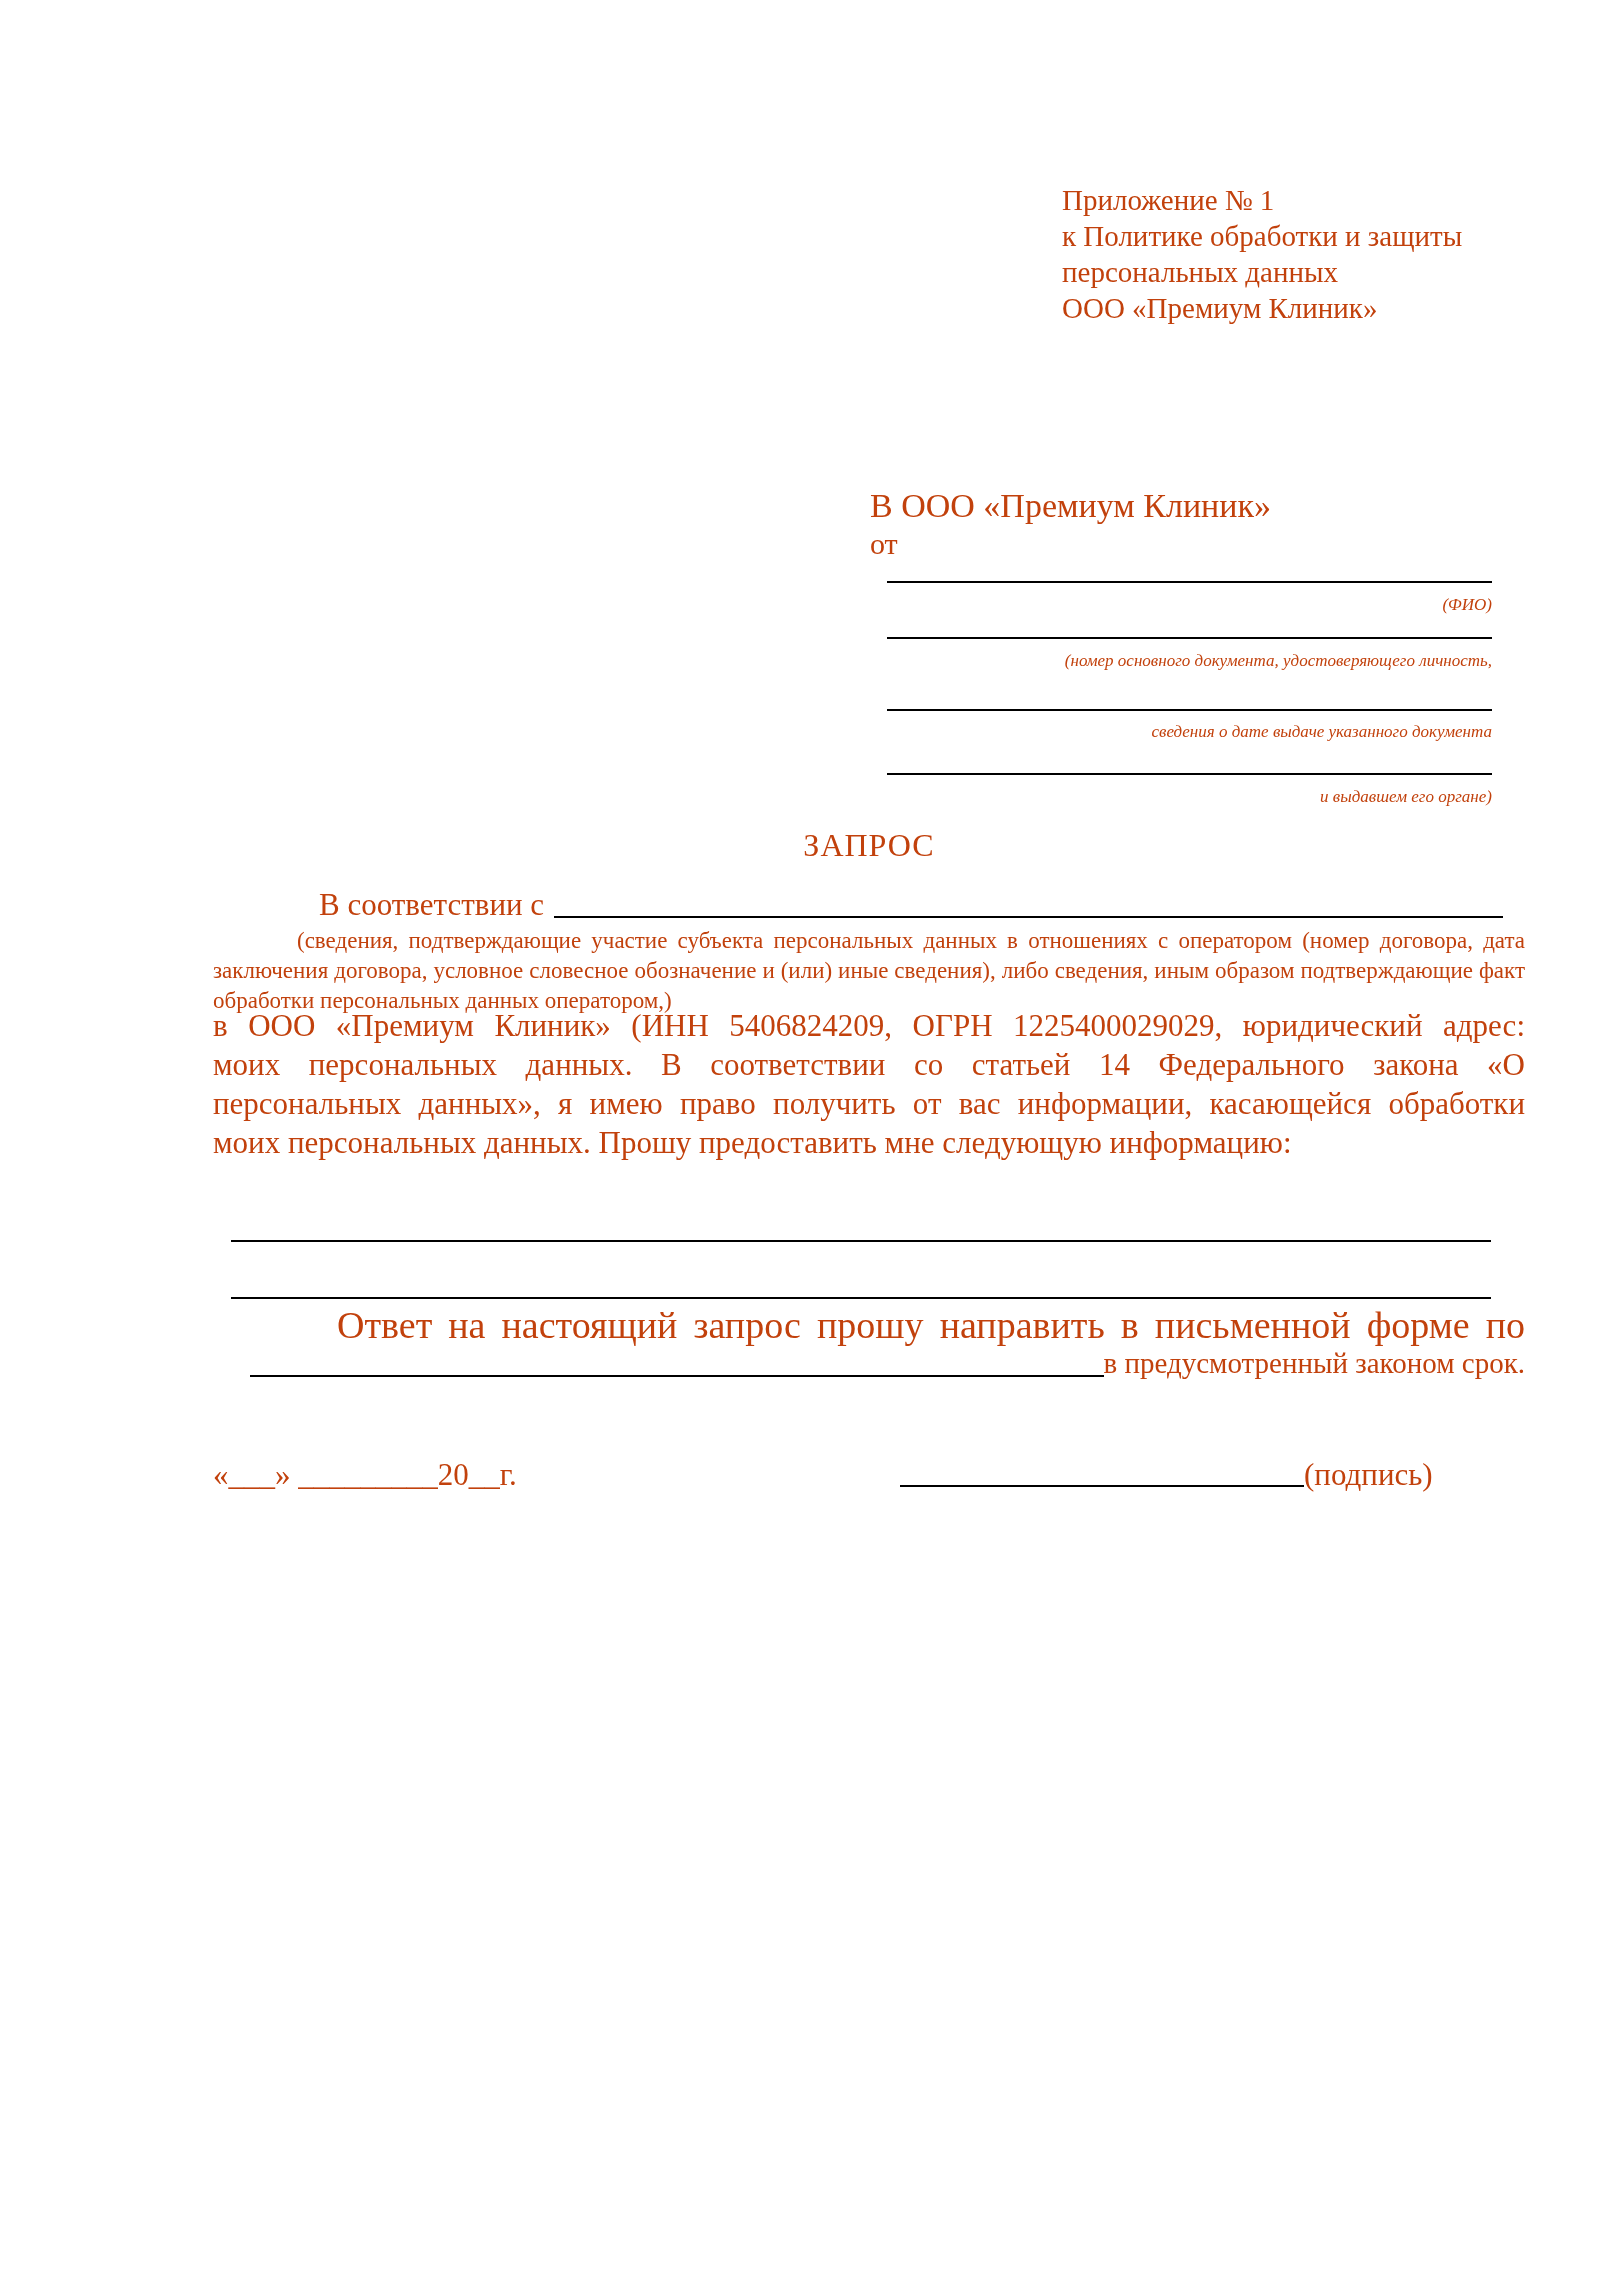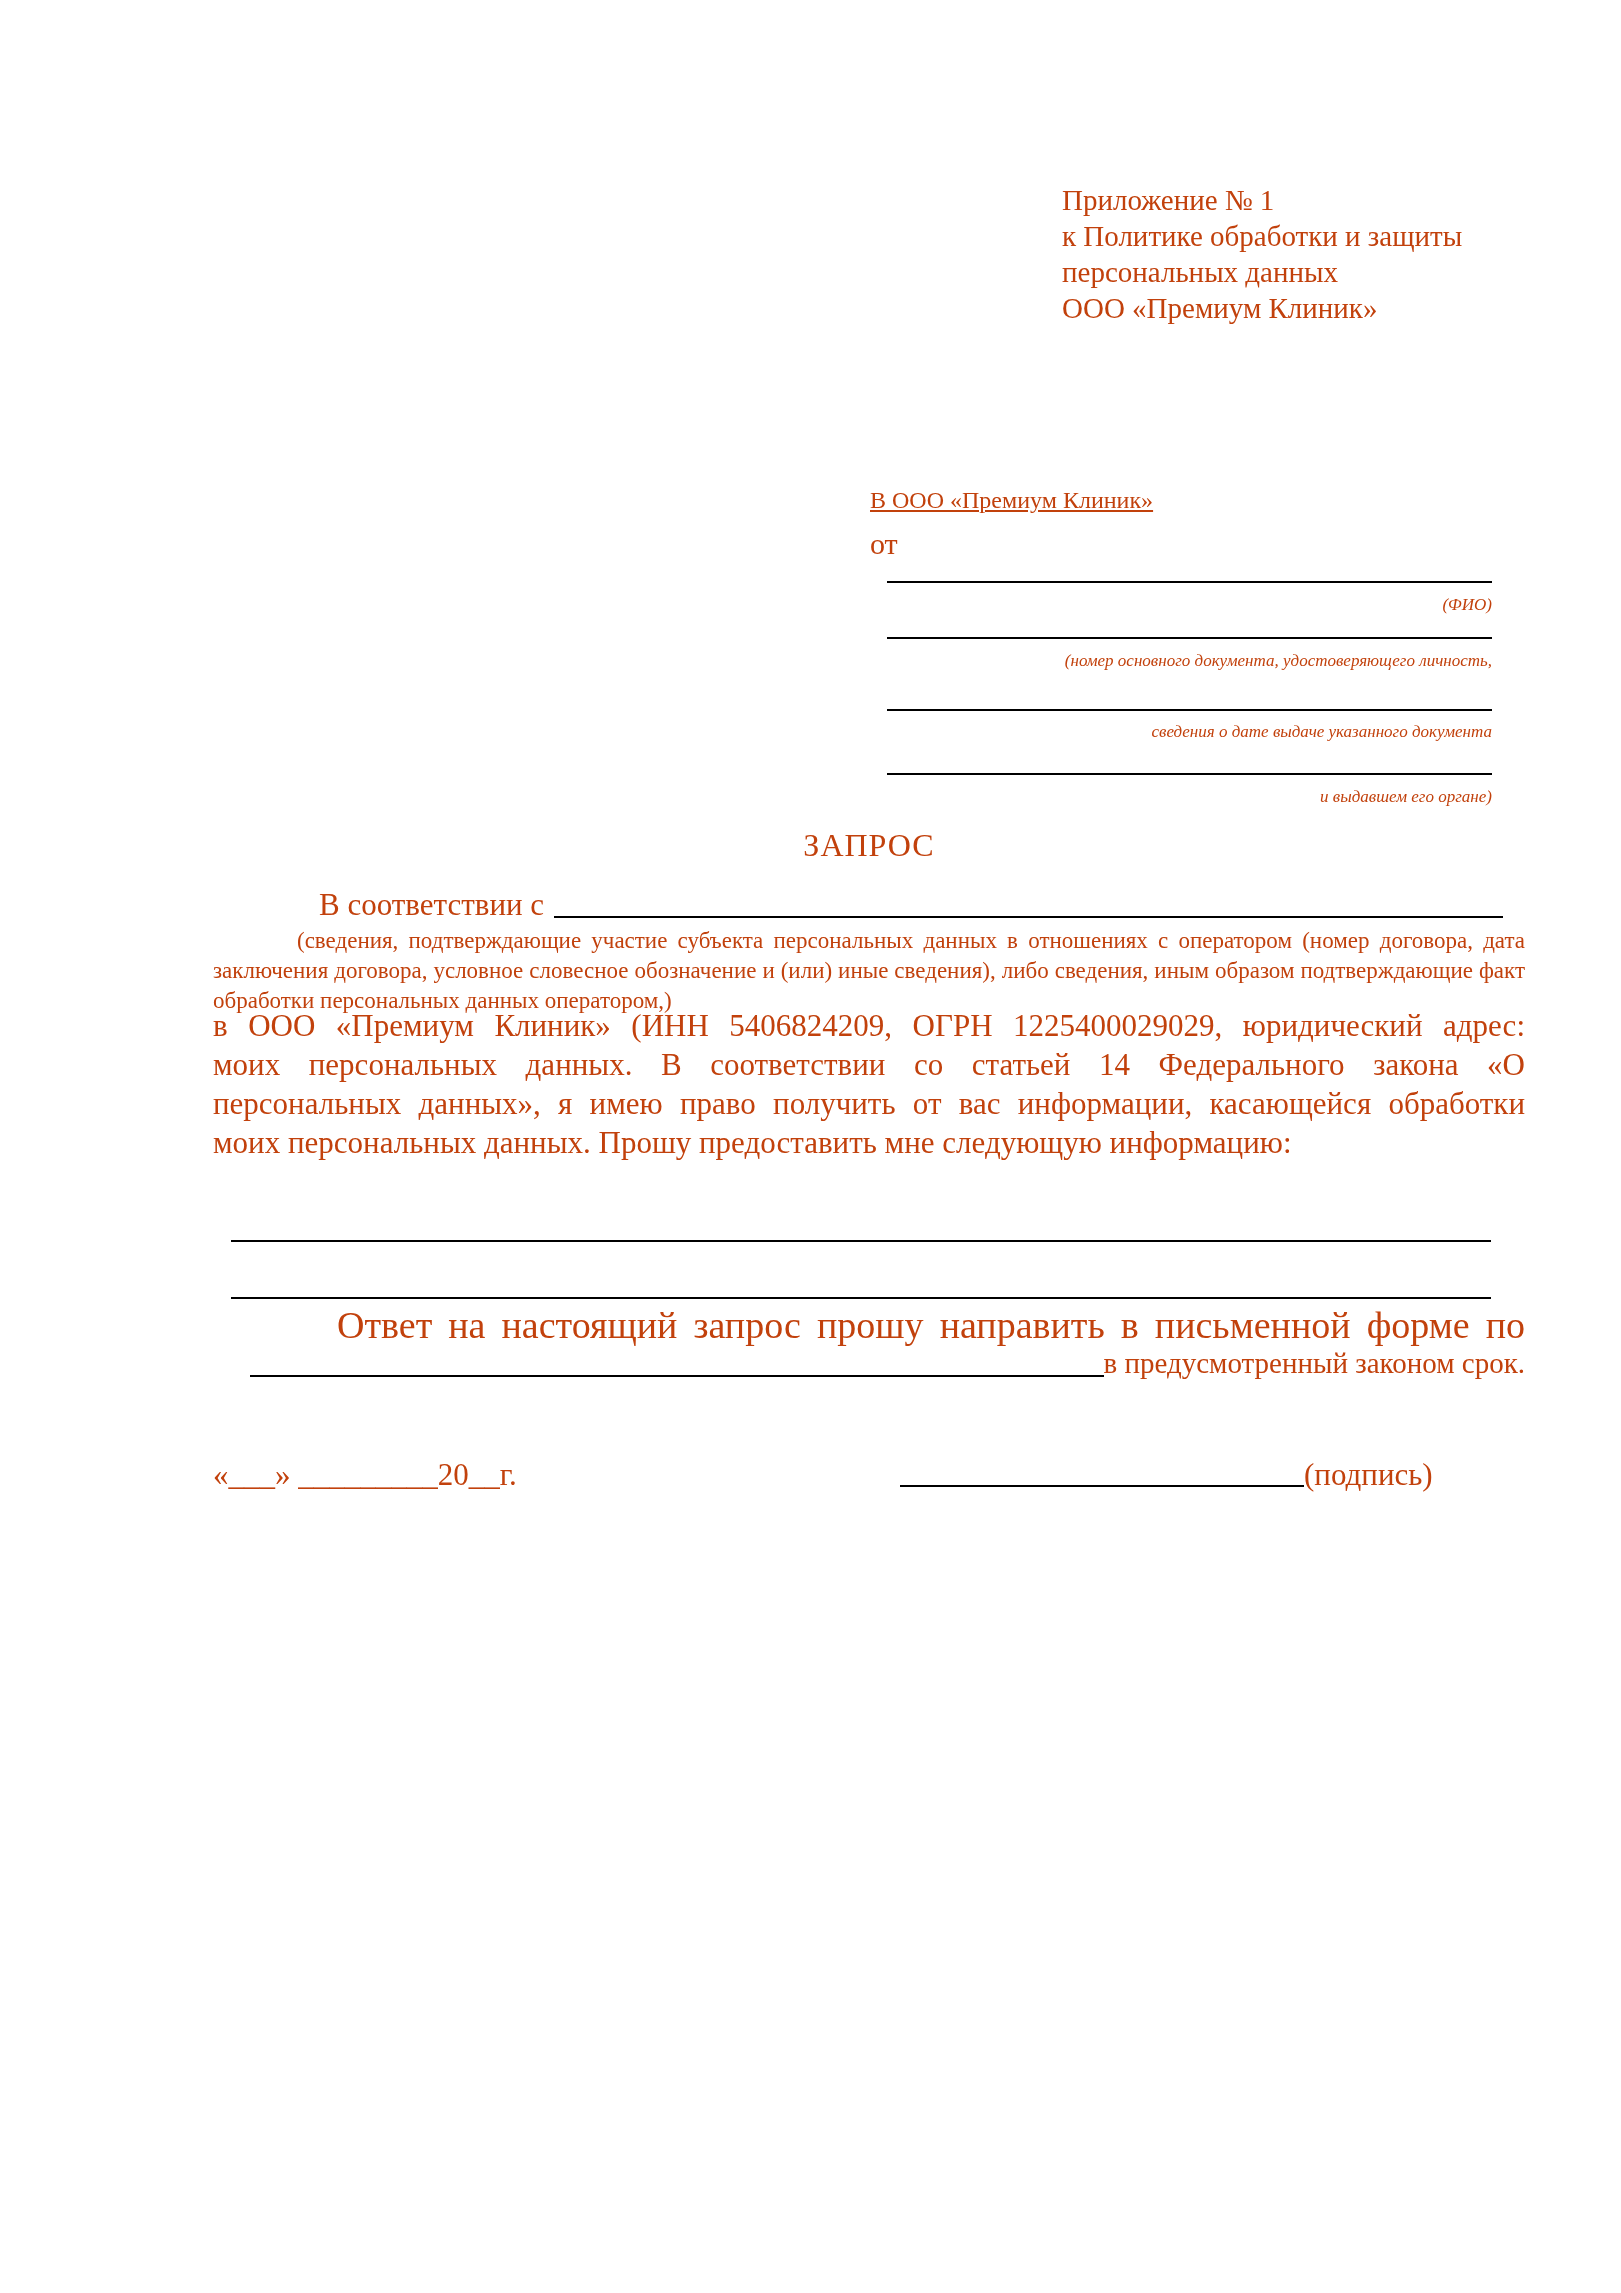--- a/index.html
+++ b/index.html
@@ -10,21 +10,21 @@
     background:#ffffff;
     color:#c2410c;
     font-family:"Liberation Serif", "DejaVu Serif", serif;
     overflow:hidden;
   }
   
   .hr-block{position:absolute;left:1062px;top:182px;font-size:29px;line-height:36px;}
   
   .doc-title{position:absolute;left:213px;top:361px;width:1312px;text-align:center;font-weight:bold;font-size:33px;line-height:46px;}
   
-  .addr-org{position:absolute;left:870px;top:487px;font-size:24px;text-decoration:underline;}
+  .addr-org{position:absolute;left:870px;top:487px;font-size:34px;}
   .addr-from{position:absolute;left:870px;top:527px;font-size:30px;}
   
   .blank{position:absolute;border-bottom:2.9px solid #000;height:0;}
   .fld{left:887px;width:605px;}
   .fcap{position:absolute;left:887px;width:605px;text-align:right;font-size:17px;line-height:26.5px;font-style:italic;}
   
   .req-heading{position:absolute;left:213px;top:827px;width:1312px;text-align:center;font-size:32px;letter-spacing:1px;}
   
   .intro{position:absolute;left:224px;top:883px;width:1279px;height:43px;display:flex;font-size:31px;line-height:43px;}
   .intro-label{padding-left:95px;white-space:nowrap;}

